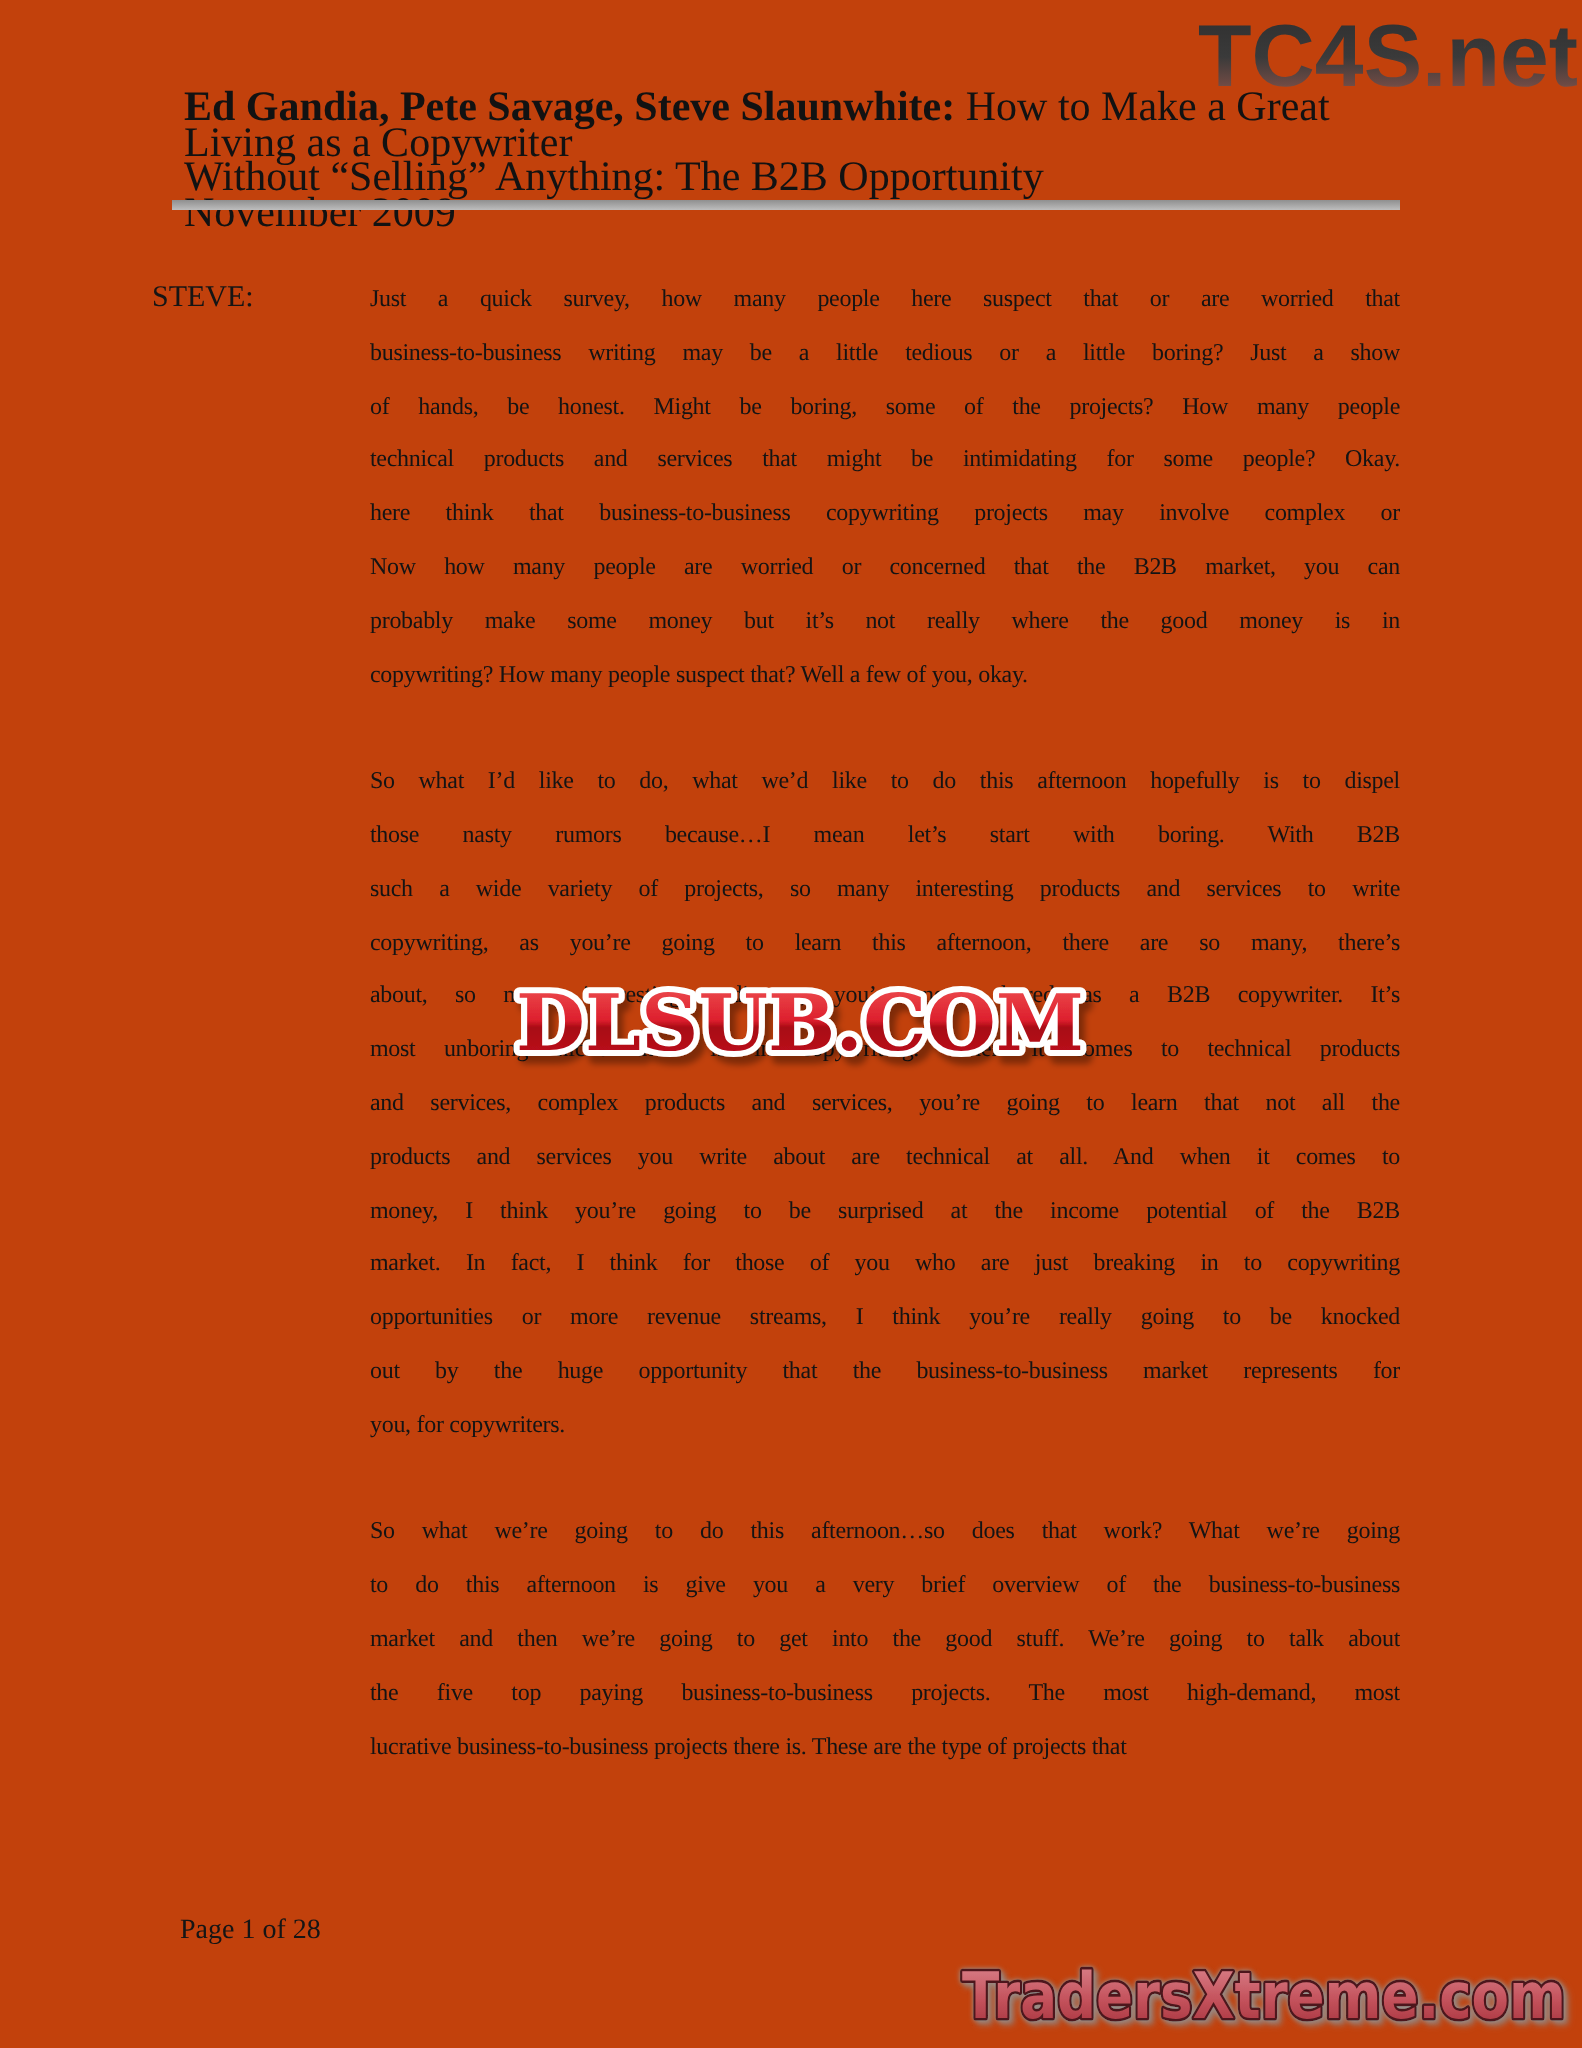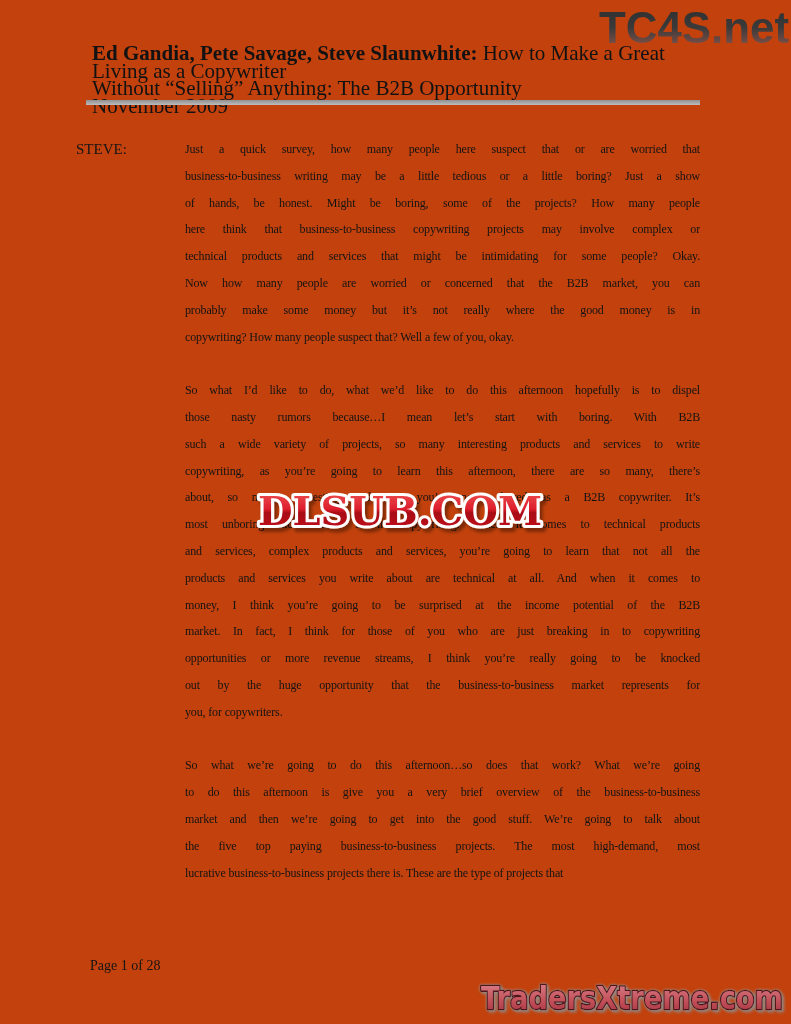--- a/index.html
+++ b/index.html
@@ -80,22 +80,22 @@
   </div>
   <div class="header-rule"></div>
 
   <div class="speaker">STEVE:</div>
 
   <div class="body-col">
       <div class="para">
         <div class="jline">Just a quick survey, how many people here suspect that or are worried that</div>
         <div class="jline">business-to-business writing may be a little tedious or a little boring? Just a show</div>
         <div class="jline">of hands, be honest. Might be boring, some of the projects? How many people</div>
+        <div class="jline">technical products and services that might be intimidating for some people? Okay.</div>
         <div class="jline">here think that business-to-business copywriting projects may involve complex or</div>
-        <div class="jline">technical products and services that might be intimidating for some people? Okay.</div>
         <div class="jline">Now how many people are worried or concerned that the B2B market, you can</div>
         <div class="jline">probably make some money but it’s not really where the good money is in</div>
         <div class="jline last">copywriting? How many people suspect that? Well a few of you, okay.</div>
       </div>
       <div class="para">
         <div class="jline">So what I’d like to do, what we’d like to do this afternoon hopefully is to dispel</div>
         <div class="jline">those nasty rumors because…I mean let’s start with boring. With B2B</div>
         <div class="jline">such a wide variety of projects, so many interesting products and services to write</div>
         <div class="jline">copywriting, as you’re going to learn this afternoon, there are so many, there’s</div>
         <div class="jline">about, so many interesting audiences, you’re never bored as a B2B copywriter. It’s</div>

